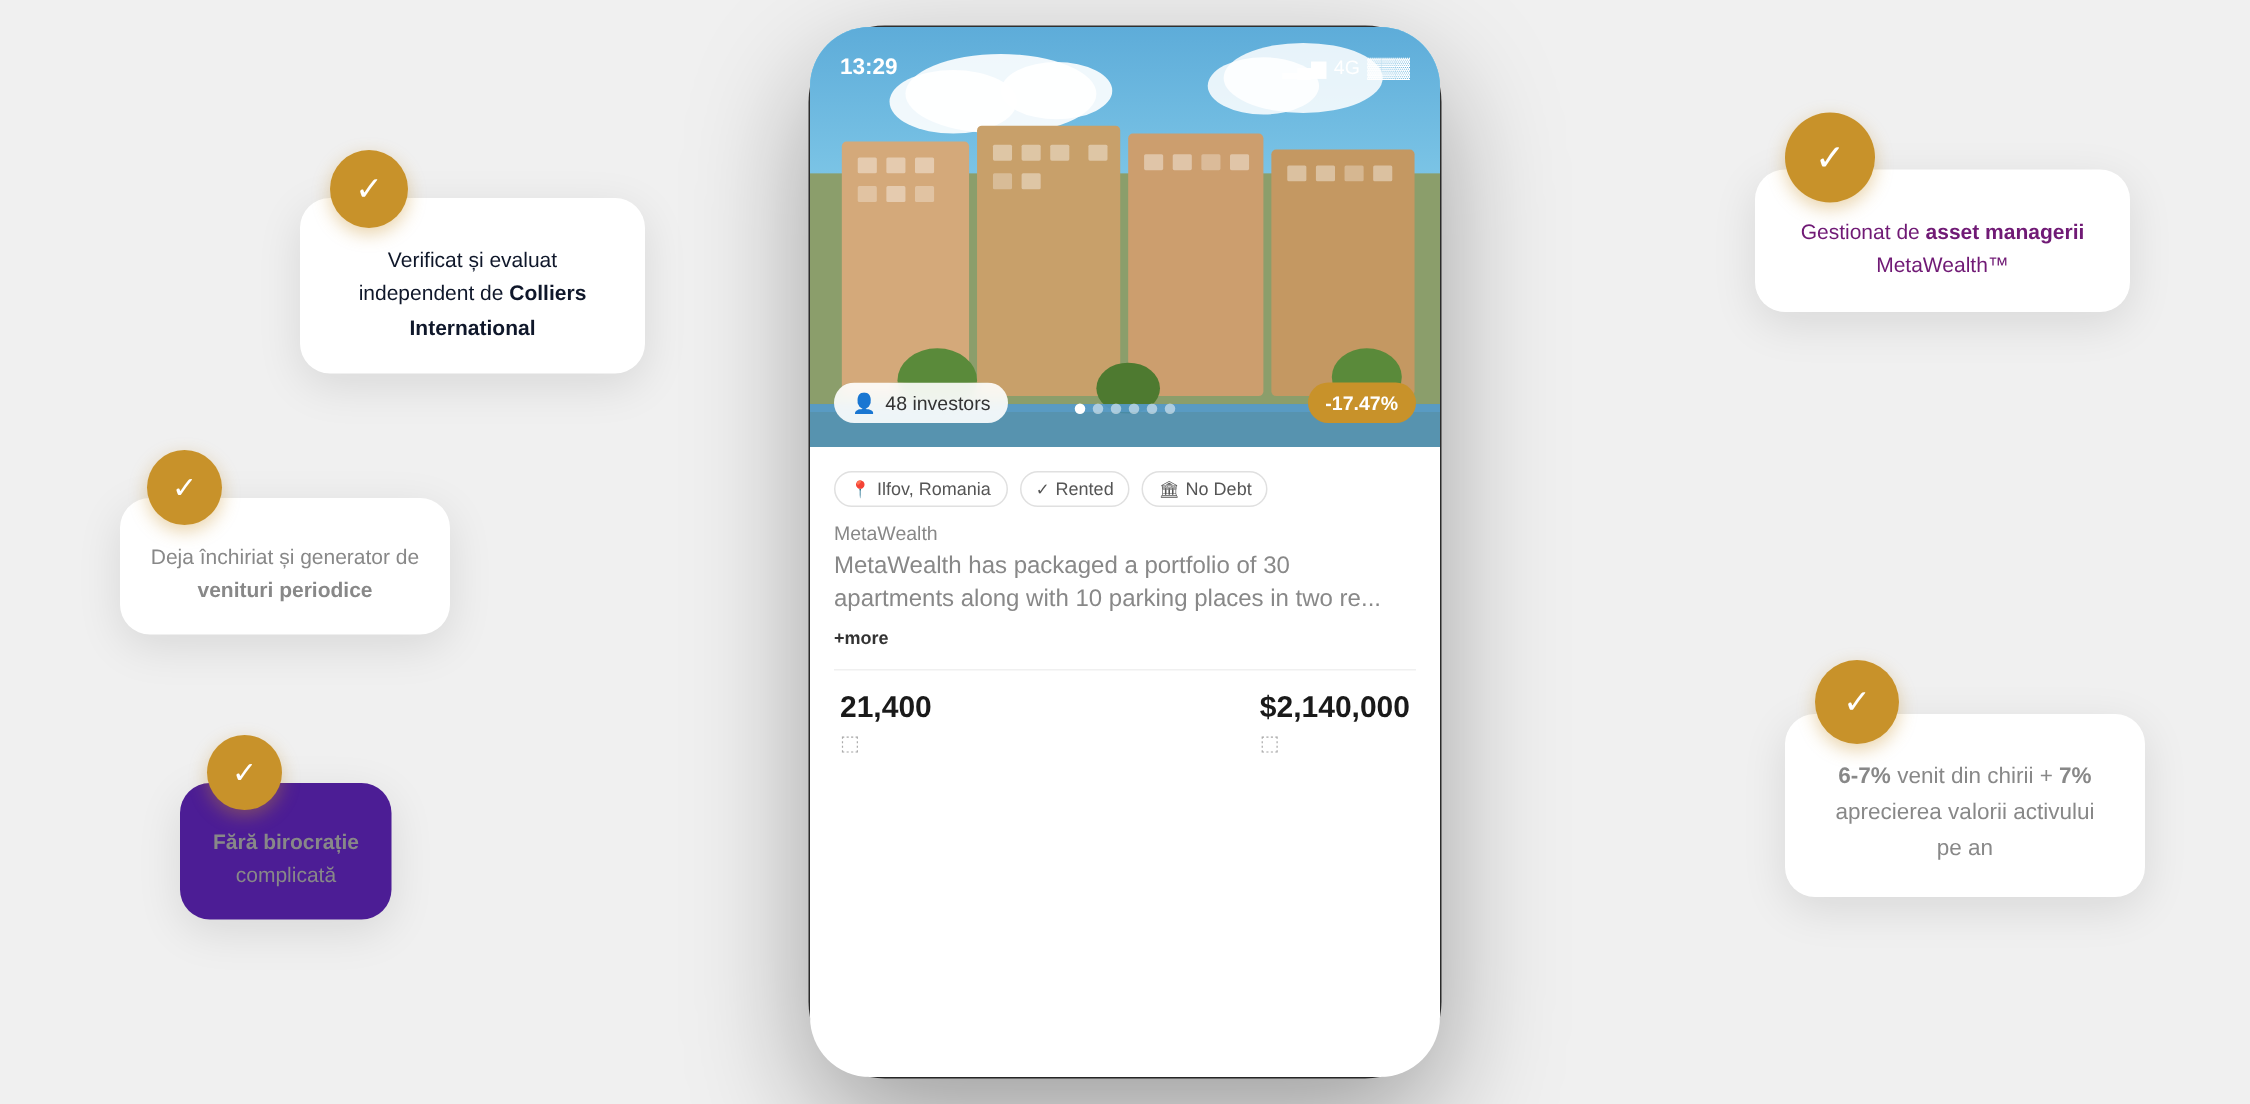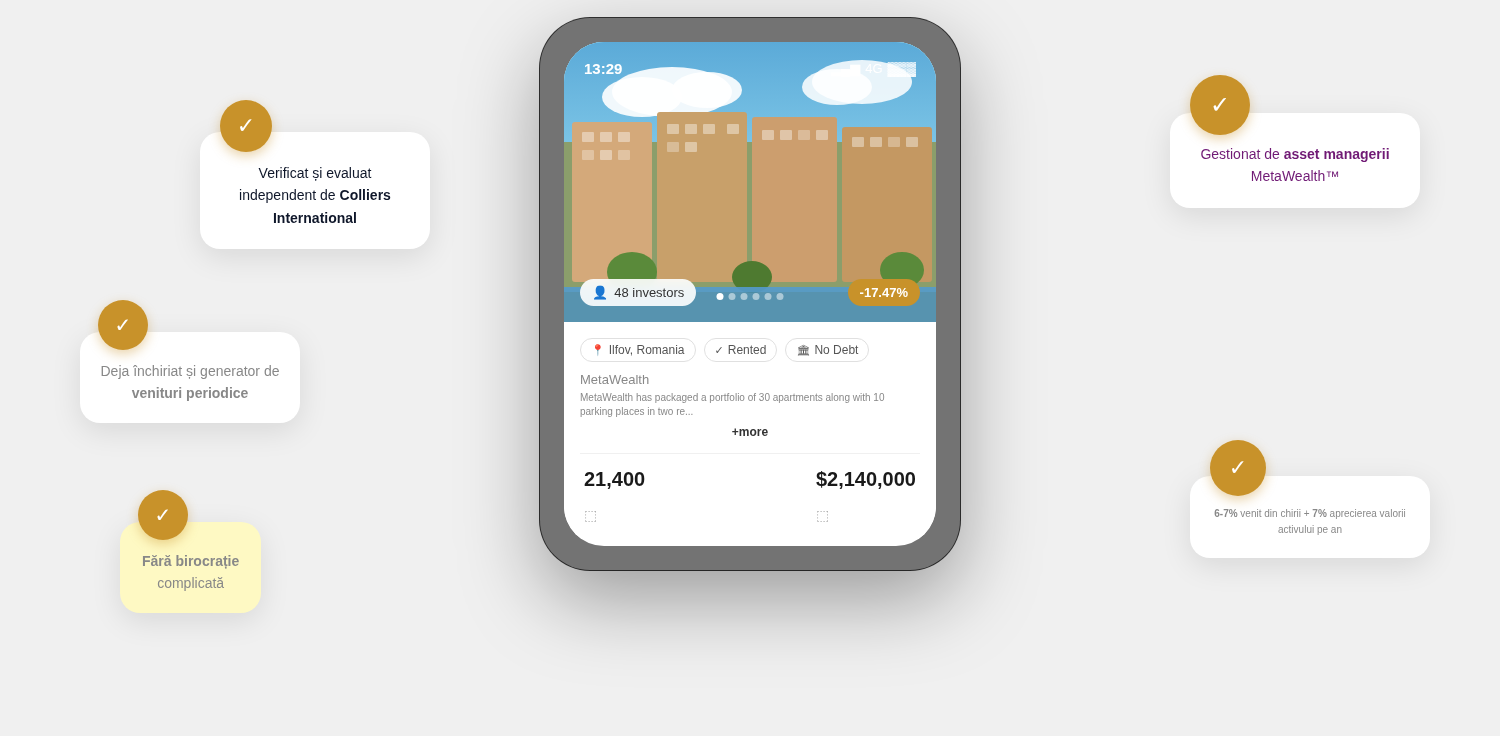--- a/index.html
+++ b/index.html
@@ -18,24 +18,24 @@
       left: 50%;
       top: 50%;
       transform: translate(-50%, -50%);
       width: 420px;
       height: 700px;
     }
 
     .phone-frame {
       position: relative;
       width: 420px;
-      height: 552px;
-      background: #737373;
+      height: 700px;
+      background: #0ea5e9;
       border-radius: 50px;
-      padding: 24px;
+      padding: 0;
       box-shadow: 0 30px 80px rgba(0,0,0,0.35), 0 0 0 1px #333;
     }
 
     .phone-inner {
       width: 100%;
       height: 100%;
       border-radius: 40px;
       overflow: hidden;
       background: #fff;
       position: relative;
@@ -173,49 +173,48 @@
 
     .property-title {
       font-size: 22px;
       font-weight: 700;
       color: #1a1a1a;
       line-height: 1.2;
       margin-bottom: 10px;
     }
 
     .property-desc {
-      font-size: 10px;
+      font-size: 16px;
       color: #888;
       line-height: 1.4;
       margin-bottom: 6px;
     }
 
     .more-link {
       font-size: 12px;
       color: #333;
       font-weight: 600;
-      text-align: center;
     }
 
     .divider {
       height: 1px;
       background: #f0f0f0;
       margin: 14px 0;
     }
 
     .stats-row {
       display: flex;
       justify-content: space-between;
       padding: 0 4px;
     }
 
     .stat-item {
       display: flex;
       flex-direction: column;
-      gap: 16px;
+      gap: 3px;
     }
 
     .stat-value {
       font-size: 20px;
       font-weight: 700;
       color: #1a1a1a;
     }
 
     .stat-icon {
       color: #aaa;
@@ -376,27 +375,27 @@
   <div style="width:50px; height:50px; background:#C8922A; border-radius:50%; display:flex; align-items:center; justify-content:center; color:#fff; font-size:20px; box-shadow:0 4px 12px rgba(200,146,42,0.4); position:relative; z-index:2; margin-left:18px;">✓</div>
   <div style="background:#fff; border-radius:20px; padding:20px 16px 18px; box-shadow:0 8px 30px rgba(0,0,0,0.1); max-width:220px; margin-top:-18px; text-align:center;">
     <div style="font-size:14px; color:#888; line-height:1.6; padding-top:8px;">
       Deja închiriat și generator de <strong>venituri periodice</strong>
     </div>
   </div>
 </div>
 
 <div class="card-container" style="position:absolute; top:490px; left:120px;">
   <div style="width:50px; height:50px; background:#C8922A; border-radius:50%; display:flex; align-items:center; justify-content:center; color:#fff; font-size:20px; box-shadow:0 4px 12px rgba(200,146,42,0.4); position:relative; z-index:2; margin-left:18px;">✓</div>
-  <div style="background:#fef9c3; border-radius:20px; padding:20px 22px 18px; box-shadow:0 8px 30px rgba(0,0,0,0.1); max-width:200px; margin-top:-18px; text-align:center;">
+  <div style="background:#4c1d95; border-radius:20px; padding:20px 22px 18px; box-shadow:0 8px 30px rgba(0,0,0,0.1); max-width:200px; margin-top:-18px; text-align:center;">
     <div style="font-size:14px; color:#888; line-height:1.6; padding-top:8px;">
       <strong>Fără birocrație</strong><br>complicată
     </div>
   </div>
 </div>
 
 <div class="card-container" style="position:absolute; top:440px; right:70px;">
   <div style="width:56px; height:56px; background:#C8922A; border-radius:50%; display:flex; align-items:center; justify-content:center; color:#fff; font-size:22px; box-shadow:0 4px 12px rgba(200,146,42,0.4); position:relative; z-index:2; margin-left:20px;">✓</div>
   <div style="background:#fff; border-radius:20px; padding:22px 24px 20px; box-shadow:0 8px 30px rgba(0,0,0,0.1); max-width:240px; margin-top:-20px; text-align:center;">
-    <div style="font-size:10px; color:#888; line-height:1.6; padding-top:8px;">
+    <div style="font-size:15px; color:#888; line-height:1.6; padding-top:8px;">
       <strong>6-7%</strong> venit din chirii + <strong>7%</strong> aprecierea valorii activului pe an
     </div>
   </div>
 </div>
 
 </body></html>

